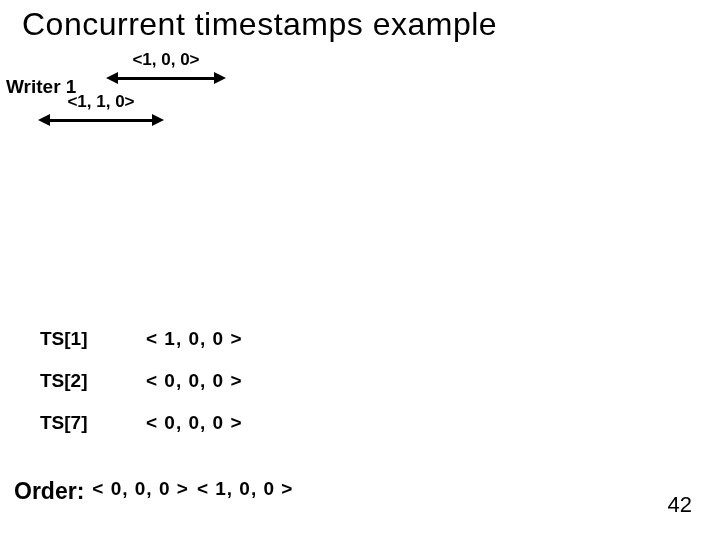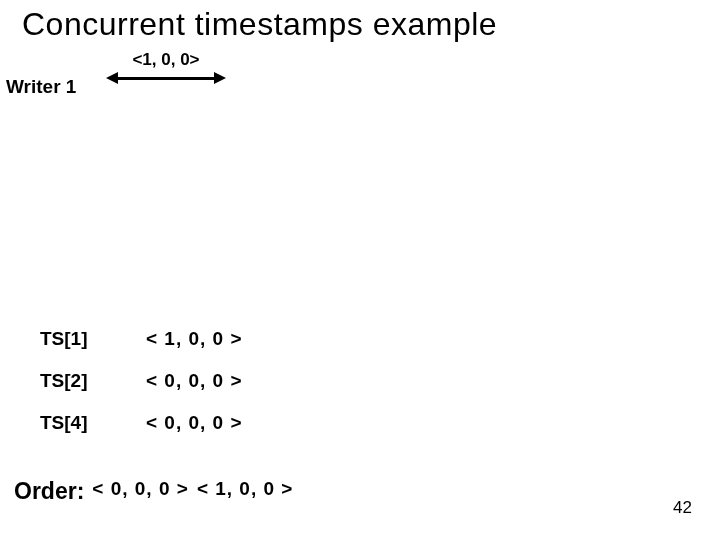--- a/index.html
+++ b/index.html
@@ -85,21 +85,21 @@
     gap: 8px;
     font-weight: bold;
   }
   .order-label { font-size: 23px; }
   .order-val { font-size: 19px; letter-spacing: 1px; }
   .page-num {
     position: absolute;
     right: 28px;
     bottom: 22px;
     font-family: Arial, sans-serif;
-    font-size: 17px;
+    font-size: 22px;
     font-weight: 400;
   }
 </style>
 </head>
 <body>
 
 <div class="title">Concurrent timestamps example</div>
 
 <div class="writers">
   <div class="writer-row">
@@ -108,35 +108,43 @@
       <div class="arrow" style="left:0px;">
         <span class="tag">&lt;1, 0, 0&gt;</span>
         <span class="head-l"></span>
         <span class="shaft" style="width:96px"></span>
         <span class="head-r"></span>
       </div>
     </div>
   </div>
 
   <div class="writer-row">
+    <div class="arrow-area">
+      <div class="arrow" style="left:32px;">
+        <span class="tag">&lt;1, 1, 0&gt;</span>
+        <span class="head-l"></span>
+        <span class="shaft" style="width:102px"></span>
+        <span class="head-r"></span>
+      </div>
+    </div>
   </div>
 
 </div>
 
 <div class="ts-block">
   <div class="ts-row">
     <span class="ts-label">TS[1]</span>
     <span class="ts-val">&lt; 1, 0, 0 &gt;</span>
   </div>
   <div class="ts-row">
     <span class="ts-label">TS[2]</span>
     <span class="ts-val">&lt; 0, 0, 0 &gt;</span>
   </div>
   <div class="ts-row">
-    <span class="ts-label">TS[4]</span>
+    <span class="ts-label">TS[7]</span>
     <span class="ts-val">&lt; 0, 0, 0 &gt;</span>
   </div>
 </div>
 
 <div class="order-row">
   <span class="order-label">Order:</span>
   <span class="order-val">&lt; 0, 0, 0 &gt;</span>
   <span class="order-val">&lt; 1, 0, 0 &gt;</span>
 </div>
 

